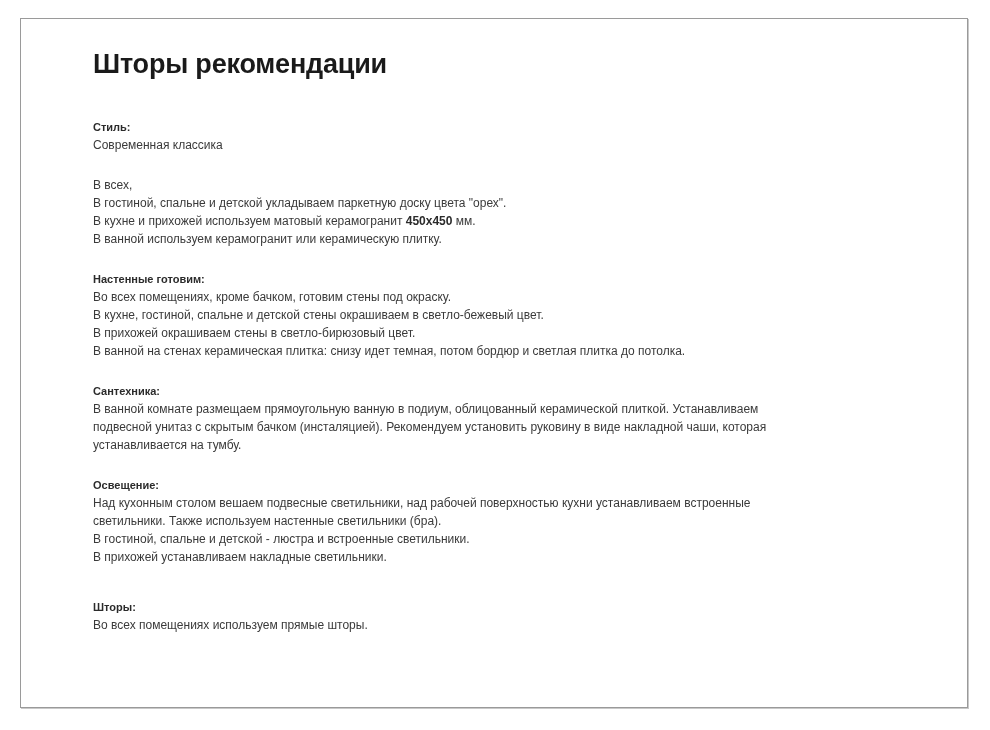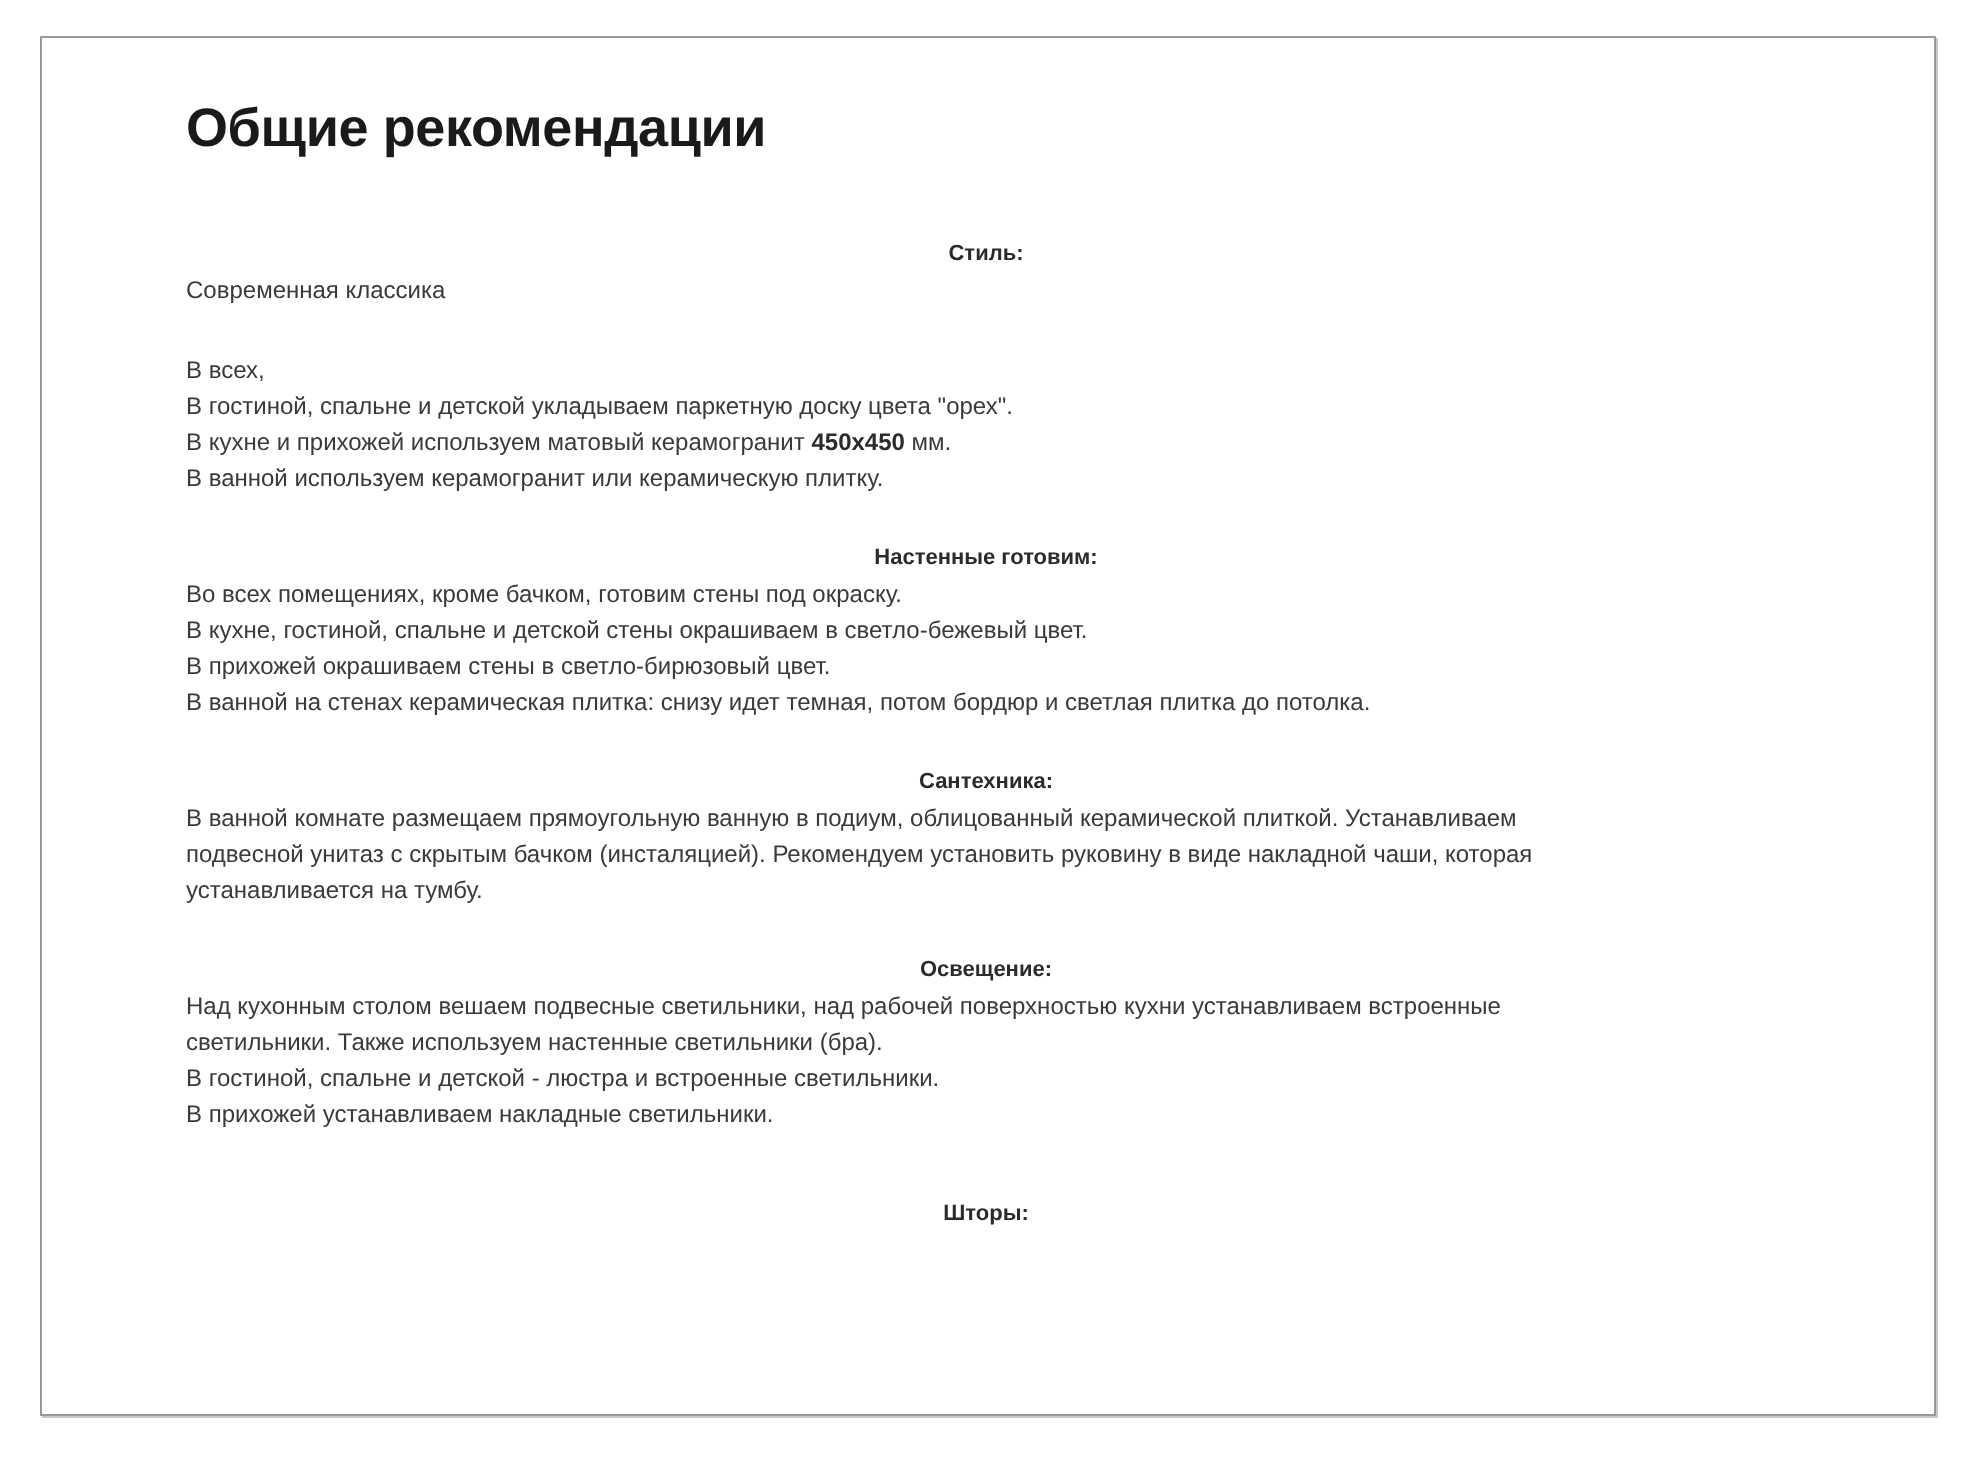--- a/index.html
+++ b/index.html
@@ -51,21 +51,20 @@
     margin-bottom: 0;
     margin-top: 32px;
   }
 
   .section-heading {
     font-size: 11px;
     font-weight: bold;
     color: #2b2b2b;
     line-height: 18px;
     margin: 0;
-    text-align: center;
   }
 
   .section-line {
     font-size: 12px;
     font-weight: normal;
     color: #3a3a3a;
     line-height: 18px;
     margin: 0;
     max-width: 700px;
   }
@@ -75,21 +74,21 @@
     font-weight: bold;
     color: #2b2b2b;
   }
 </style>
 </head>
 <body>
 
 <div class="page-sheet">
   <div class="page-inner">
 
-    <h1 class="doc-title">Общие рекомендации</h1>
+    <h1 class="doc-title">Шторы рекомендации</h1>
 
     <div id="sections-container">
         <div class="section-block">
           <p class="section-heading">Стиль:</p>
           <p class="section-line">Современная классика</p>
         </div>
         <div class="section-block">
           <p class="section-line">В всех,</p>
           <p class="section-line">В гостиной, спальне и детской укладываем паркетную доску цвета "орех".</p>
           <p class="section-line">В кухне и прихожей используем матовый керамогранит <b>450х450</b> мм.</p>
@@ -107,17 +106,18 @@
           <p class="section-line">В ванной комнате размещаем прямоугольную ванную в подиум, облицованный керамической плиткой. Устанавливаем подвесной унитаз с скрытым бачком (инсталяцией). Рекомендуем установить руковину в виде накладной чаши, которая устанавливается на тумбу.</p>
         </div>
         <div class="section-block">
           <p class="section-heading">Освещение:</p>
           <p class="section-line">Над кухонным столом вешаем подвесные светильники, над рабочей поверхностью кухни устанавливаем встроенные светильники. Также используем настенные светильники (бра).</p>
           <p class="section-line">В гостиной, спальне и детской - люстра и встроенные светильники.</p>
           <p class="section-line">В прихожей устанавливаем накладные светильники.</p>
         </div>
         <div class="section-block">
           <p class="section-heading">Шторы:</p>
+          <p class="section-line">Во всех помещениях используем прямые шторы.</p>
         </div>
       </div>
 
   </div>
 </div>
 
 </body></html>

